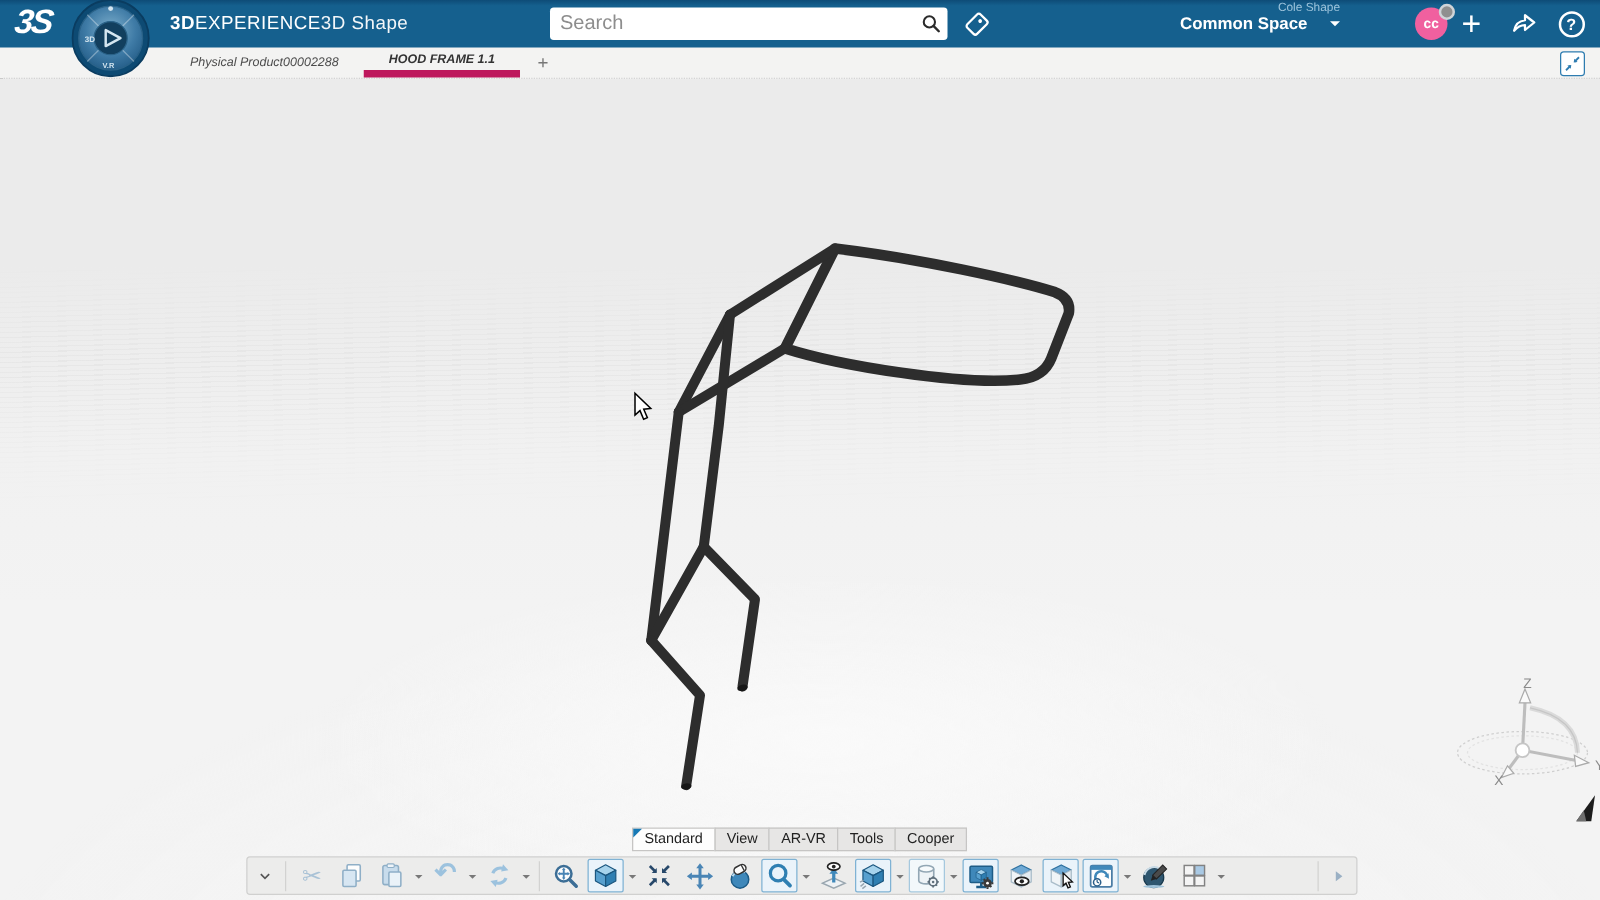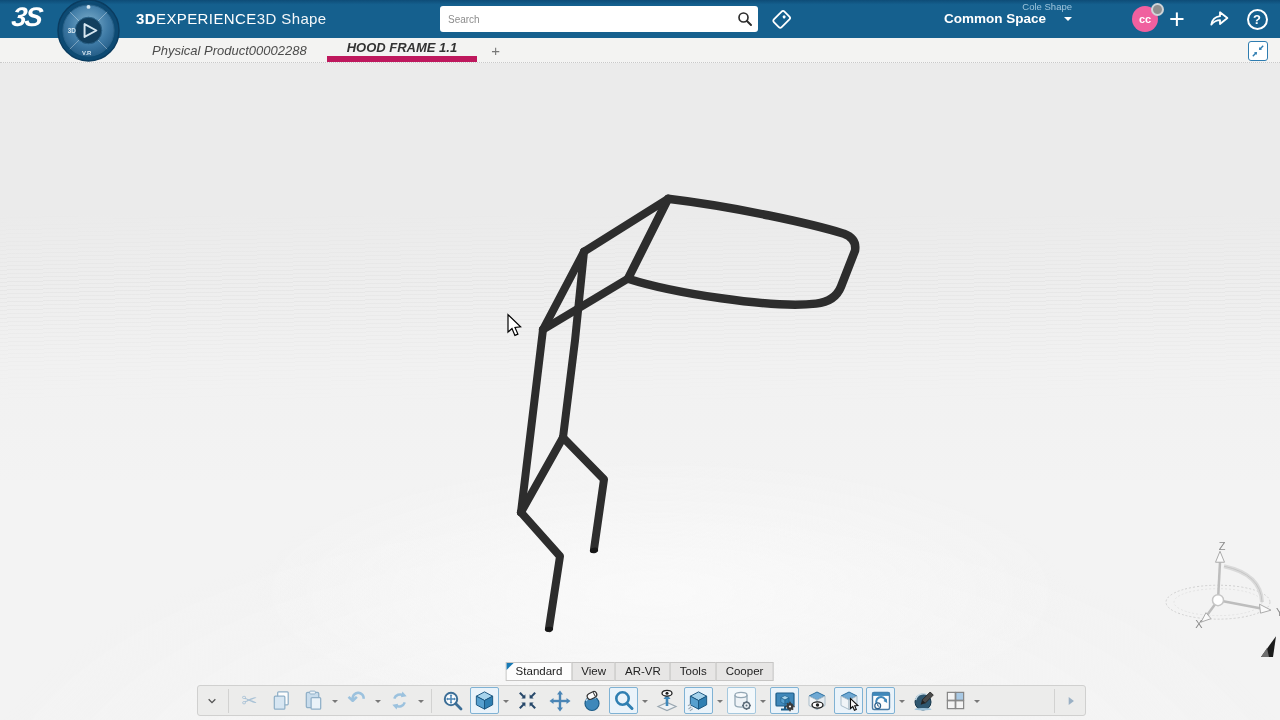--- a/index.html
+++ b/index.html
@@ -8,41 +8,41 @@
   .app { position:relative; width:1280px; height:720px; background:#f2f2f2; overflow:hidden; }
 
   
   .header { position:absolute; top:0; left:0; right:0; height:38px; background:linear-gradient(#0e4c77, #15608e 12%, #15608e); z-index:30; }
   .logo { position:absolute; left:12px; top:2px; color:#fff; font-size:27px; font-weight:bold; font-style:italic; letter-spacing:-2px; transform:skewX(-8deg); }
   .compass { position:absolute; left:57px; top:-1px; width:63px; height:63px; z-index:40; }
   .app-title { position:absolute; left:136px; top:10px; color:#fff; font-size:15px; letter-spacing:.4px; white-space:nowrap; }
   .app-title .b { font-weight:bold; }
   .app-title .thin { font-weight:normal; opacity:.95; margin-left:0; }
   .searchbox { position:absolute; left:440px; top:6px; width:318px; height:26px; background:#fff; border-radius:3px; display:flex; align-items:center; }
-  .searchbox input { flex:1; border:none; outline:none; background:transparent; font-size:10px; color:#a16207; padding:0 8px; font-family:"Liberation Sans",sans-serif; }
+  .searchbox input { flex:1; border:none; outline:none; background:transparent; font-size:16px; color:#a16207; padding:0 8px; font-family:"Liberation Sans",sans-serif; }
   .searchbox input::placeholder { color:#8d8d8d; }
   .searchbox .mag { width:26px; height:24px; display:flex; align-items:center; justify-content:center; }
   .tagbtn { position:absolute; left:768px; top:5px; width:28px; height:28px; display:flex; align-items:center; justify-content:center; }
   .user-block { position:absolute; right:208px; top:2px; text-align:right; line-height:1.1; cursor:pointer; }
   .user-name { font-size:9.5px; color:#9ec4dc; }
   .space-row { display:flex; align-items:center; justify-content:flex-end; gap:18px; }
   .space-name { font-size:13.5px; font-weight:bold; color:#fff; }
   .caret { width:0; height:0; border:4px solid transparent; border-top-color:#fff; margin-top:3px; }
   .avatar-wrap { position:absolute; right:118px; top:6px; width:30px; height:28px; cursor:pointer; }
   .avatar { position:absolute; left:0; top:0; width:26px; height:26px; border-radius:50%; background:#f0609f; color:#fff; font-size:11px; font-weight:bold; display:flex; align-items:center; justify-content:center; }
   .badge { position:absolute; right:-2px; top:-3px; width:13px; height:13px; border-radius:50%; background:#8f8f8f; border:2px solid #cfd4d8; }
   .hbtn { position:absolute; top:4px; width:30px; height:30px; display:flex; align-items:center; justify-content:center; color:#fff; cursor:pointer; }
   .plusbtn { right:88px; font-size:27px; font-weight:300; line-height:26px; }
   .sharebtn { right:46px; }
   .helpbtn { right:8px; }
   .help-circle { width:21px; height:21px; border:2px solid #fff; border-radius:50%; display:flex; align-items:center; justify-content:center; font-size:13px; font-weight:bold; color:#fff; }
 
   
   .tabbar { position:absolute; top:38px; left:0; right:0; height:24px; background:#f3f3f2; display:flex; align-items:stretch; z-index:25; }
-  .doc-tab { display:flex; align-items:center; padding:0 20px; font-size:13px; font-style:italic; color:#4c4c4c; cursor:pointer; margin-left:0; }
+  .doc-tab { display:flex; align-items:center; padding:0 20px; font-size:10px; font-style:italic; color:#4c4c4c; cursor:pointer; margin-left:0; }
   .doc-tab.first { margin-left:132px; }
   .doc-tab.active { font-weight:bold; color:#333; border-bottom:6px solid #be185d; }
   .add-tab { display:flex; align-items:center; padding:0 14px; font-size:15px; color:#777; cursor:pointer; }
   .restore-btn { position:absolute; right:12px; top:3px; width:20px; height:20px; background:#fff; border:1px solid #2e7cb0; border-radius:3px; display:flex; align-items:center; justify-content:center; cursor:pointer; }
 
   
   .viewport { position:absolute; top:62px; left:0; width:1280px; height:658px;
     border-top:1px dotted #c9c9c9;
     background:
       radial-gradient(ellipse 580px 190px at 660px 530px, rgba(250,250,250,.95), rgba(250,250,250,0) 70%),

